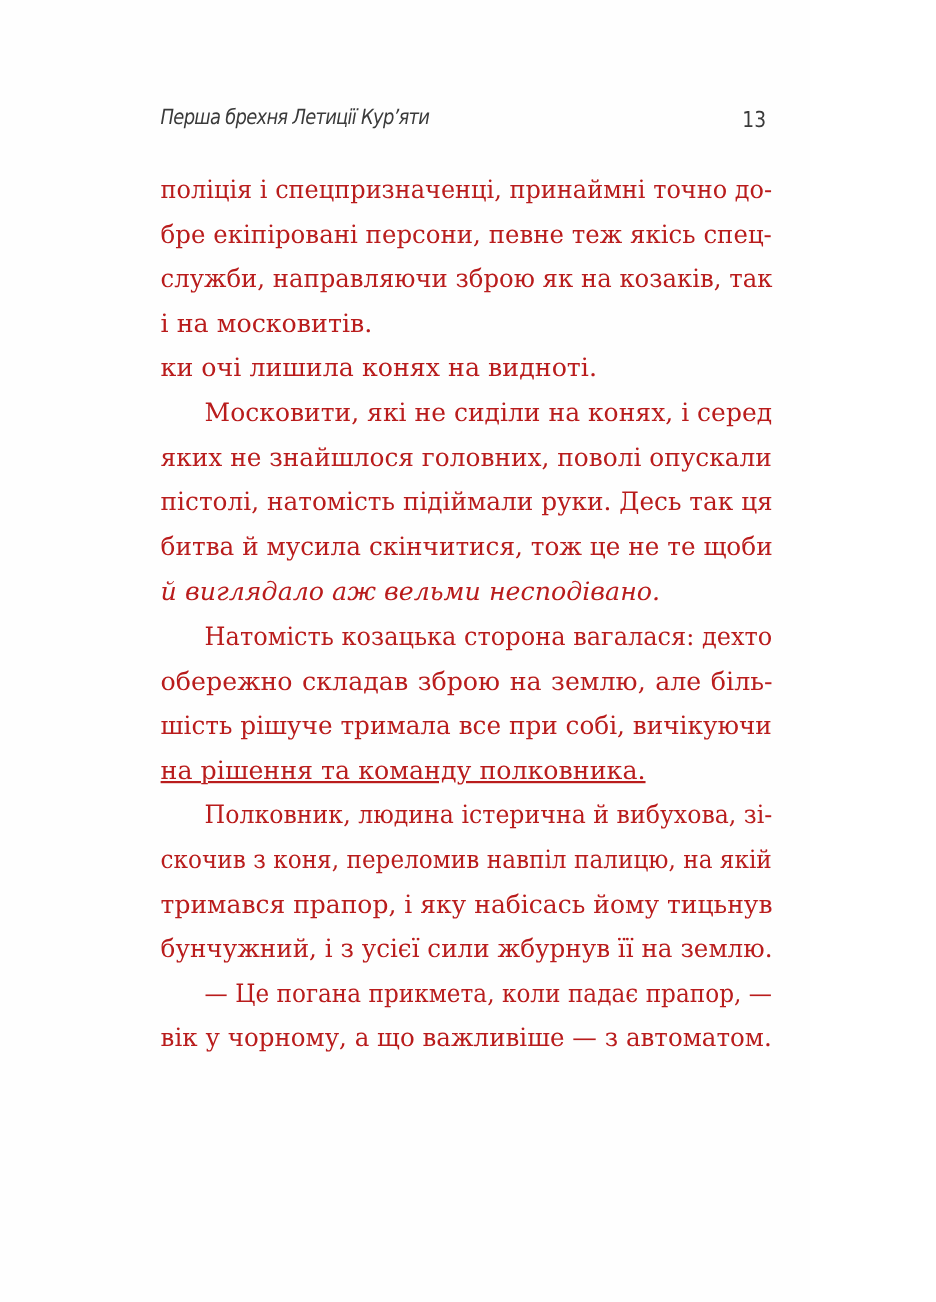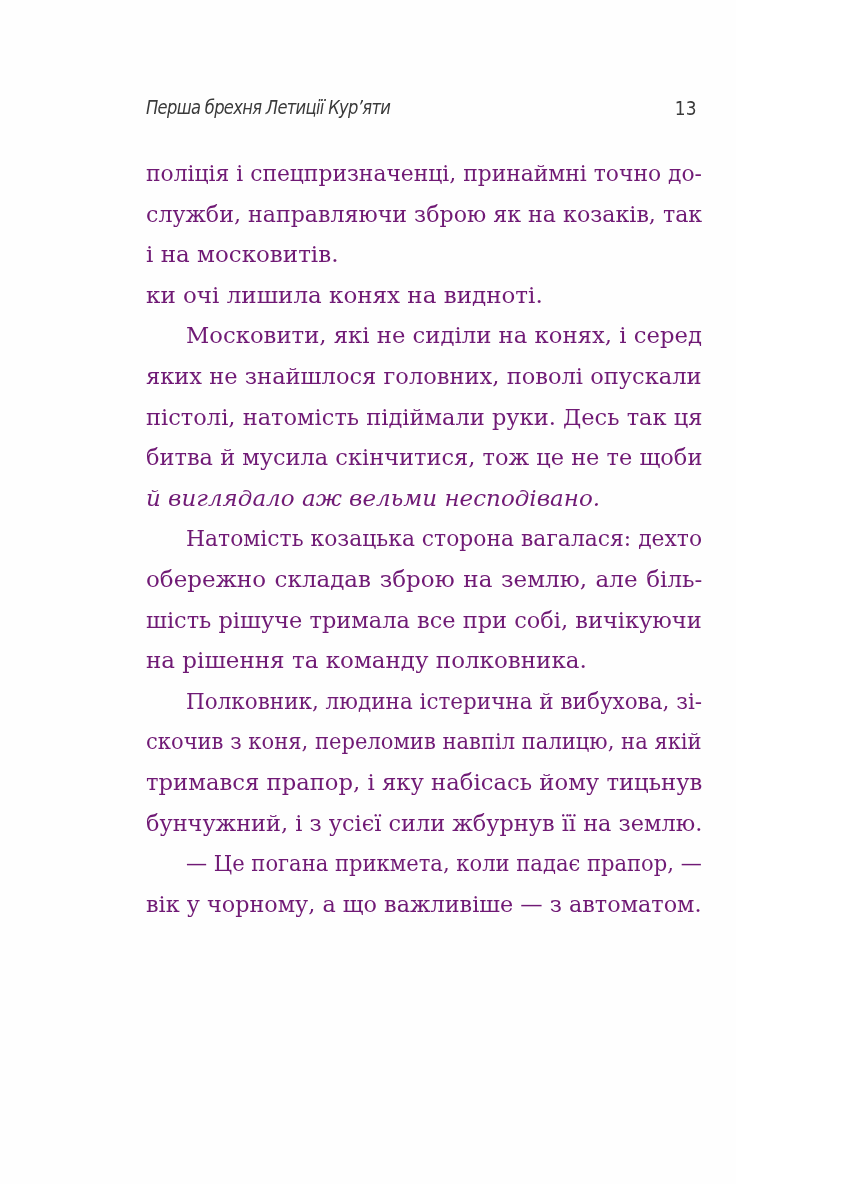--- a/index.html
+++ b/index.html
@@ -51,21 +51,21 @@
       transform-origin: right center;
     }
     .body-text {
       position: absolute;
       left: 146px;
       top: 153px;
       width: 556px;
       font-family: "DejaVu Serif", serif;
       font-size: 23px;
       line-height: 40.6px;
-      color: #701a75;
+      color: #b91c1c;
     }
     .line {
       display: block;
       white-space: nowrap;
       height: 40.6px;
       text-align: justify;
       text-align-last: justify;
       transform-origin: left center;
     }
     .line.last {
@@ -91,41 +91,42 @@
 
   <div class="running-head">
     <span class="running-title">Перша брехня Летиції Кур’яти</span>
     <span class="page-number">13</span>
   </div>
 
   <div class="body-text">
 
     <div>
       <span class="line"><span class="line-inner" style="width: auto; white-space: nowrap; transform: scaleX(0.948805); transform-origin: left center;">поліція і спецпризначенці, принаймні точно до-</span></span>
+      <span class="line"><span class="line-inner" style="width: auto; white-space: nowrap; transform: scaleX(0.966957); transform-origin: left center;">бре екіпіровані персони, певне теж якісь спец-</span></span>
       <span class="line"><span class="line-inner" style="width: auto; white-space: nowrap; transform: scaleX(0.961938); transform-origin: left center;">служби, направляючи зброю як на козаків, так</span></span>
       <span class="line last"><span class="line-inner" style="width: auto; white-space: nowrap;">і на московитів.</span></span>
     </div>
 
     <div>
       <span class="line last"><span class="line-inner" style="width: auto; white-space: nowrap;">ки очі лишила конях на видноті.</span></span>
     </div>
 
     <div>
       <span class="line indent"><span class="line-inner" style="width: auto; white-space: nowrap; transform: scaleX(0.988506); transform-origin: left center;">Московити, які не сиділи на конях, і серед</span></span>
       <span class="line"><span class="line-inner" style="width: auto; white-space: nowrap; transform: scaleX(0.9806); transform-origin: left center;">яких не знайшлося головних, поволі опускали</span></span>
       <span class="line"><span class="line-inner" style="width: auto; white-space: nowrap; transform: scaleX(0.978873); transform-origin: left center;">пістолі, натомість підіймали руки. Десь так ця</span></span>
       <span class="line"><span class="line-inner" style="width: auto; white-space: nowrap; transform: scaleX(0.977153); transform-origin: left center;">битва й мусила скінчитися, тож це не те щоби</span></span>
       <span class="line last"><span class="line-inner" style="width: auto; white-space: nowrap; font-style: italic;">й виглядало аж вельми несподівано.</span></span>
     </div>
 
     <div>
       <span class="line indent"><span class="line-inner" style="width: auto; white-space: nowrap; transform: scaleX(0.950276); transform-origin: left center;">Натомість козацька сторона вагалася: дехто</span></span>
       <span class="line"><span class="line-inner" style="width: auto; white-space: nowrap; word-spacing: 1.33333px;">обережно складав зброю на землю, але біль-</span></span>
       <span class="line"><span class="line-inner" style="width: auto; white-space: nowrap; transform: scaleX(0.977153); transform-origin: left center;">шість рішуче тримала все при собі, вичікуючи</span></span>
-      <span class="line last"><span class="line-inner" style="width: auto; white-space: nowrap;">на рішення та команду полковника.</span></span>
+      <span class="line last"><span class="line-inner" style="width: auto; white-space: nowrap; text-decoration: underline;">на рішення та команду полковника.</span></span>
     </div>
 
     <div>
       <span class="line indent"><span class="line-inner" style="width: auto; white-space: nowrap; transform: scaleX(0.934783); transform-origin: left center;">Полковник, людина істерична й вибухова, зі-</span></span>
       <span class="line"><span class="line-inner" style="width: auto; white-space: nowrap; transform: scaleX(0.91598); transform-origin: left center;">скочив з коня, переломив навпіл палицю, на якій</span></span>
       <span class="line"><span class="line-inner" style="width: auto; white-space: nowrap; transform: scaleX(0.987567); transform-origin: left center;">тримався прапор, і яку набісась йому тицьнув</span></span>
       <span class="line last"><span class="line-inner" style="width: auto; white-space: nowrap; transform: scaleX(0.97373); transform-origin: left center;">бунчужний, і з усієї сили жбурнув її на землю.</span></span>
     </div>
 
     <div>

